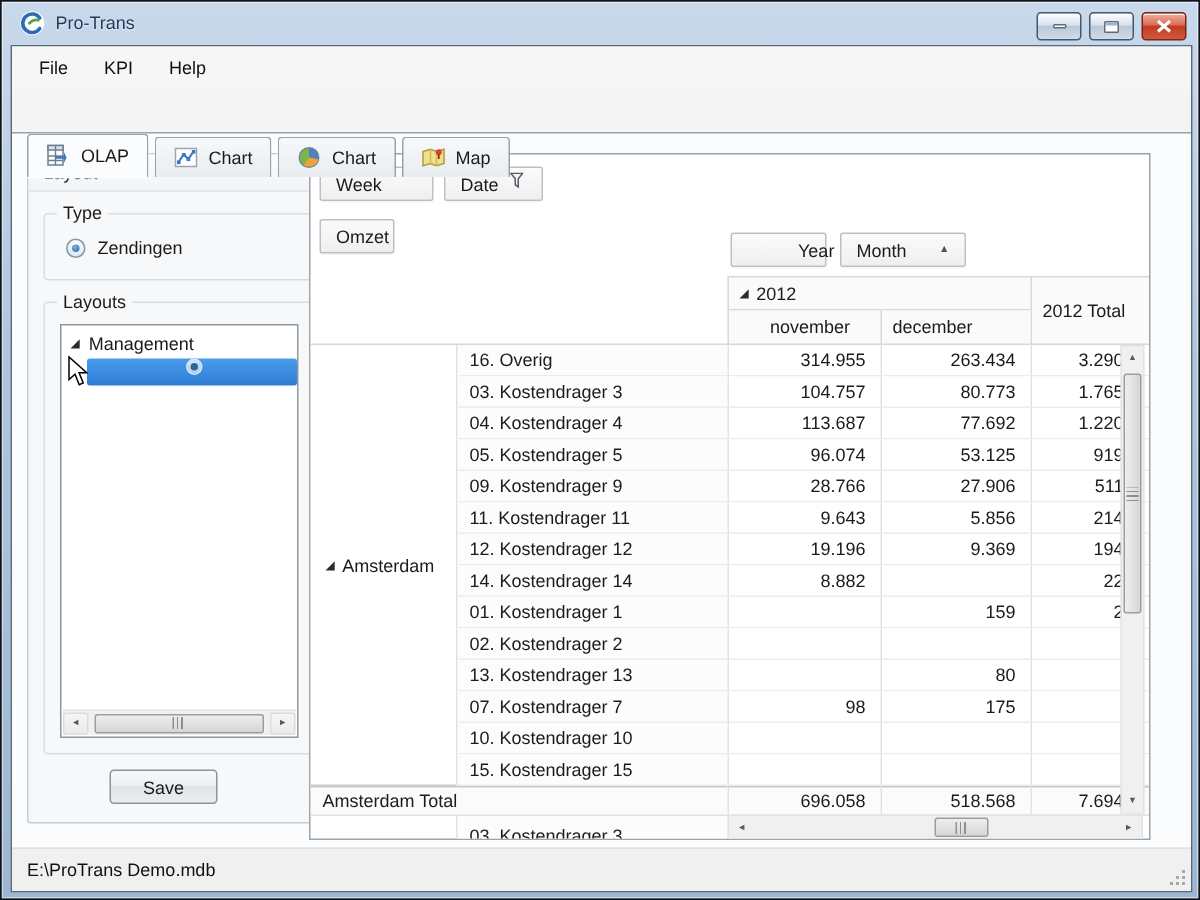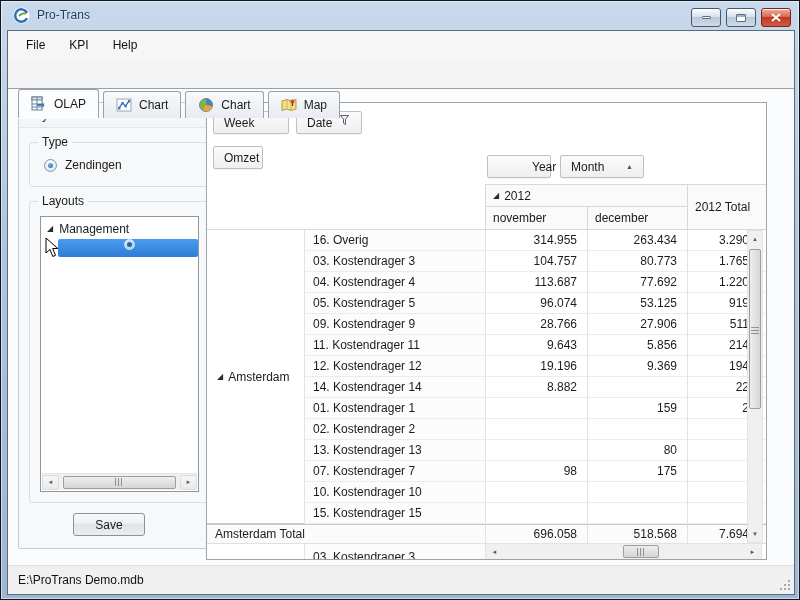--- a/index.html
+++ b/index.html
@@ -253,21 +253,21 @@
 
       <div class="pgrid">
         <div class="cell corner"></div>
         <div class="cell hdrcell top" style="grid-column:3/5;grid-row:1;">
           <span class="expander">◢</span>
           <span>2012</span>
         </div>
         <div class="cell hdrcell top" style="grid-column:5;grid-row:1/3;">
           <span>2012 Total</span>
         </div>
-        <div class="cell hdrcell" style="grid-column:3;grid-row:2;">
+        <div class="cell hdrcell" style="grid-column:3;grid-row:2;justify-content:center;">
           <span>november</span>
         </div>
         <div class="cell hdrcell" style="grid-column:4;grid-row:2;">
           <span>december</span>
         </div>
 
         <div class="cell loccell">
           <span class="expander">◢</span>
           <span>Amsterdam</span>
         </div>

